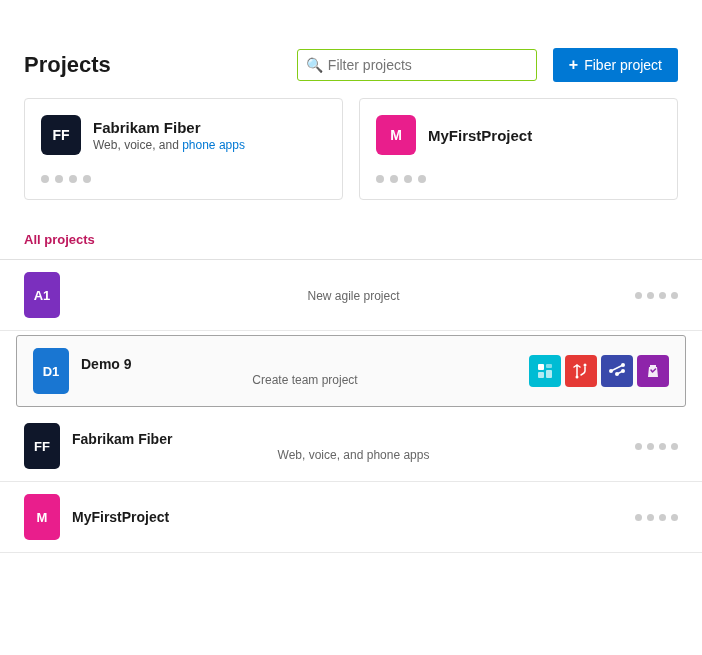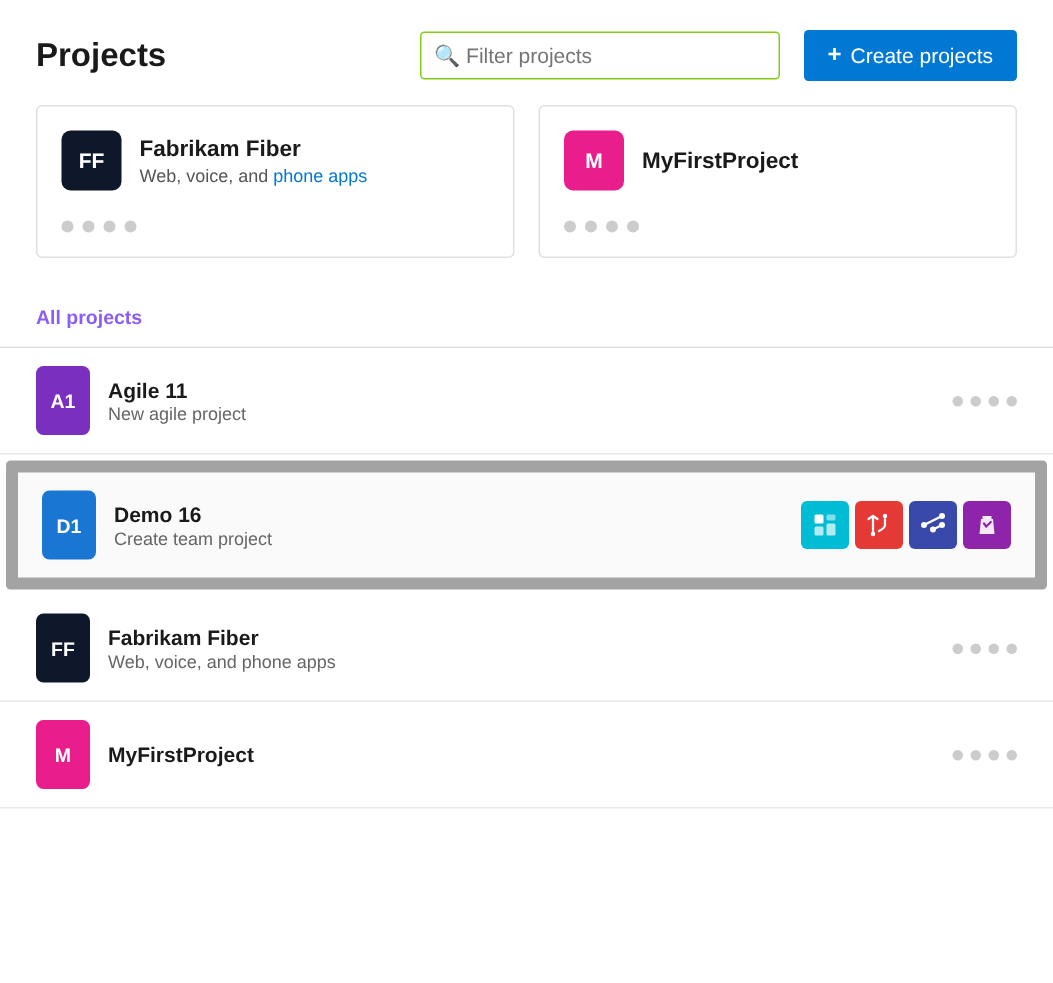--- a/index.html
+++ b/index.html
@@ -9,20 +9,21 @@
       width: 702px;
       min-height: 655px;
       color: #333;
     }
 
     .header {
       display: flex;
       align-items: center;
       padding: 20px 24px 16px;
       gap: 16px;
+      margin-top: 28px;
     }
 
     .page-title {
       font-size: 22px;
       font-weight: 700;
       color: #1a1a1a;
       flex: 0 0 auto;
       margin-right: auto;
     }
 
@@ -135,21 +136,21 @@
       width: 8px;
       height: 8px;
       border-radius: 50%;
       background: #ccc;
     }
 
     .section-label {
       padding: 8px 24px 12px;
       font-size: 13px;
       font-weight: 600;
-      color: #8b5cf6;
+      color: #be185d;
     }
 
     .divider {
       border: none;
       border-top: 1px solid #e0e0e0;
       margin: 0 0 0 0;
     }
 
     .project-list {
       width: 100%;
@@ -192,20 +193,21 @@
     .list-project-name {
       font-size: 14px;
       font-weight: 600;
       color: #1a1a1a;
     }
 
     .list-project-desc {
       font-size: 12px;
       color: #666;
       margin-top: 1px;
+      text-align: center;
     }
 
     .list-right {
       display: flex;
       align-items: center;
       gap: 8px;
     }
 
     .list-dots {
       display: flex;
@@ -242,21 +244,21 @@
 <div class="header">
   <h1 class="page-title">Projects</h1>
 
   <div class="filter-input-wrap">
     <span class="search-icon">🔍</span>
     <input class="filter-input" type="text" placeholder="Filter projects" style="">
   </div>
 
   <button class="create-btn">
     <span class="plus">+</span>
-    <span>Create projects</span>
+    <span>Fiber project</span>
   </button>
 </div>
 
 <div class="recent-projects">
 
   <div class="project-card">
     <div class="card-header">
       <div class="avatar avatar-teal">FF</div>
       <div class="card-info">
         <div class="project-name">Fabrikam Fiber</div>
@@ -291,37 +293,36 @@
 
 <div class="section-label">All projects</div>
 
 <hr class="divider">
 
 <div class="project-list">
 
   <div class="list-row">
     <div class="list-row-avatar avatar-purple">A1</div>
     <div class="list-info">
-      <div class="list-project-name">Agile 11</div>
       <div class="list-project-desc">New agile project</div>
     </div>
     <div class="list-right">
       <div class="list-dots">
         <div class="list-dot"></div>
         <div class="list-dot"></div>
         <div class="list-dot"></div>
         <div class="list-dot"></div>
       </div>
     </div>
   </div>
 
-  <div class="list-row highlighted" style="display:flex; align-items:center; padding:12px 16px; border:8px solid #a3a3a3; margin:4px 4px; background:#fafafa;">
+  <div class="list-row highlighted" style="display:flex; align-items:center; padding:12px 16px; border:1px solid #a3a3a3; margin:4px 16px; background:#fafafa;">
     <div class="list-row-avatar avatar-blue">D1</div>
     <div class="list-info">
-      <div class="list-project-name">Demo 16</div>
+      <div class="list-project-name">Demo 9</div>
       <div class="list-project-desc">Create team project</div>
     </div>
     <div class="list-right">
       <div class="icon-group">
 
         <div class="icon-badge" style="background:#00bcd4; border-radius:4px;">
           <svg width="20" height="20" viewBox="0 0 20 20" fill="none">
             <rect x="3" y="3" width="6" height="6" rx="1" fill="white"></rect>
             <rect x="3" y="11" width="6" height="6" rx="1" fill="white" opacity="0.7"></rect>
             <rect x="11" y="3" width="6" height="4" rx="1" fill="white" opacity="0.5"></rect>

